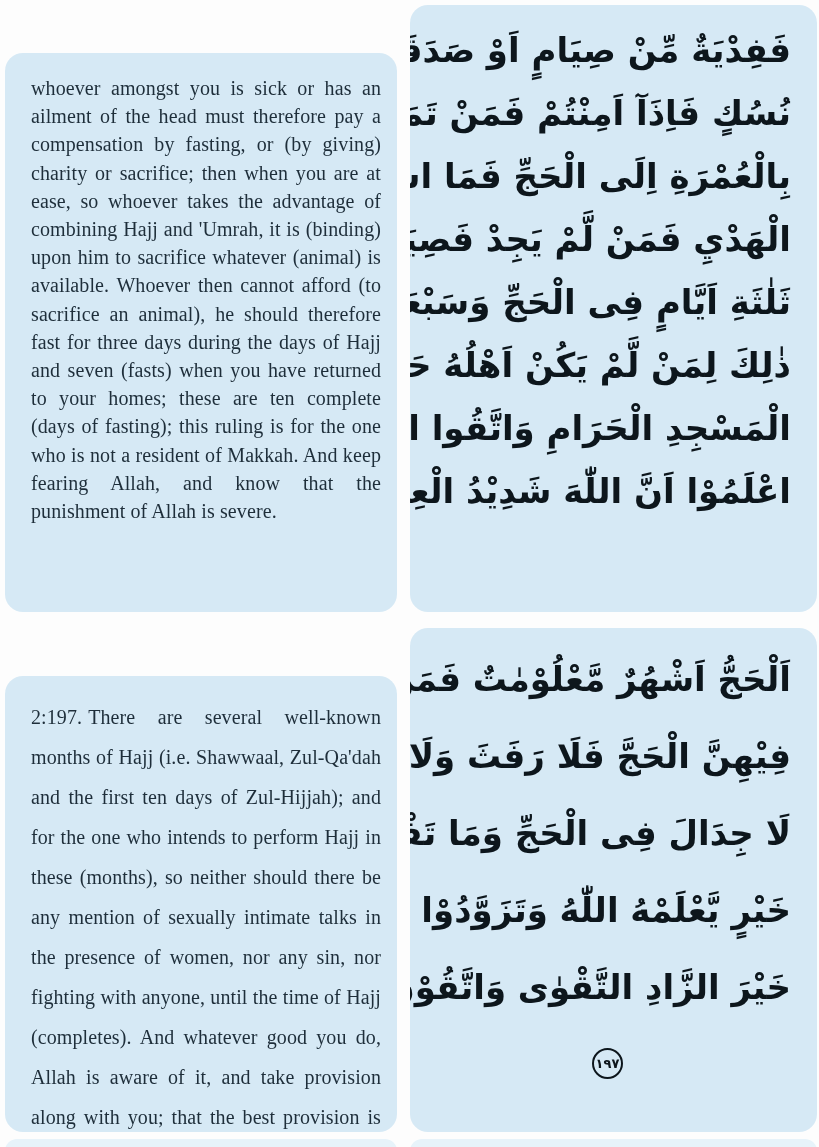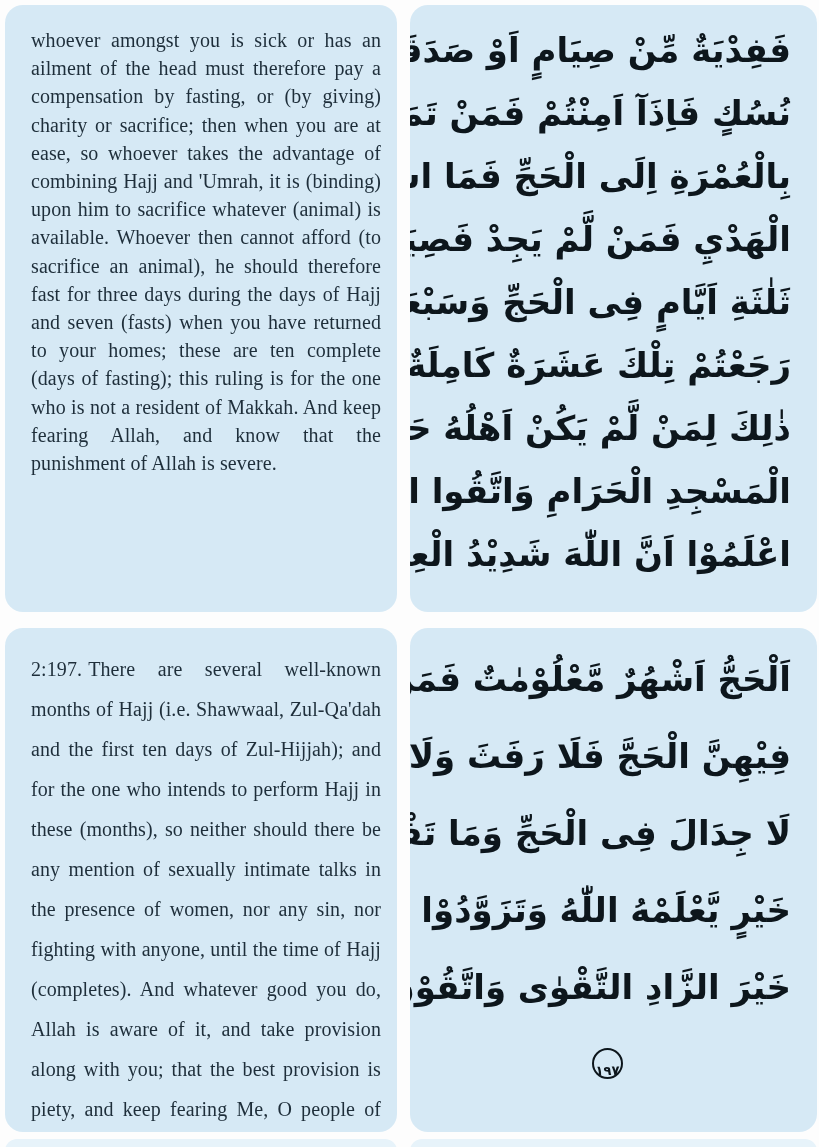--- a/index.html
+++ b/index.html
@@ -25,20 +25,21 @@
   }
   .card {
     background: #d6e9f5;
     border-radius: 18px;
     box-sizing: border-box;
     overflow: hidden;
   }
   
   .card.en {
     padding: 21px 16px 16px 26px;
+    margin-top: 48px;
   }
   .card.en p {
     margin: 0;
     font-family: "Liberation Serif", "DejaVu Serif", serif;
     font-size: 20px;
     line-height: 28.2px;
     color: #1e2e3a;
     text-align: justify;
     letter-spacing: 0.1px;
   }
@@ -67,21 +68,21 @@
   .ar-197 .aline { height: 77px; line-height: 74px; }
   .aline.last {
     text-align: center;
     text-align-last: center;
     white-space: nowrap;
   }
   .ar-196 .aline.last { padding-left: 40px; }
   .verse-marker {
     position: relative;
     display: inline-flex;
-    align-items: flex-end;
+    align-items: center;
     justify-content: center;
     width: 31px;
     height: 31px;
     border: 2.5px solid #0d161c;
     border-radius: 50%;
     vertical-align: middle;
     margin: 0 12px 6px 0;
     box-sizing: border-box;
   }
   .verse-num {
@@ -114,21 +115,20 @@
     <section class="card en">
       <p>whoever amongst you is sick or has an ailment of the head must therefore pay a compensation by fasting, or (by giving) charity or sacrifice; then when you are at ease, so whoever takes the advantage of combining Hajj and 'Umrah, it is (binding) upon him to sacrifice whatever (animal) is available. Whoever then cannot afford (to sacrifice an animal), he should therefore fast for three days during the days of Hajj and seven (fasts) when you have returned to your homes; these are ten complete (days of fasting); this ruling is for the one who is not a resident of Makkah. And keep fearing Allah, and know that the punishment of Allah is severe.</p>
     </section>
 
     <section class="card ar ar-196" dir="rtl" lang="ar">
       <div class="aline">فَفِدْيَةٌ مِّنْ صِيَامٍ اَوْ صَدَقَةٍ اَوْ</div>
       <div class="aline">نُسُكٍ فَاِذَآ اَمِنْتُمْ فَمَنْ تَمَتَّعَ</div>
       <div class="aline">بِالْعُمْرَةِ اِلَى الْحَجِّ فَمَا اسْتَيْسَرَ مِنَ</div>
       <div class="aline">الْهَدْيِ فَمَنْ لَّمْ يَجِدْ فَصِيَامُ</div>
       <div class="aline">ثَلٰثَةِ اَيَّامٍ فِى الْحَجِّ وَسَبْعَةٍ اِذَا</div>
-      <div class="aline">رَجَعْتُمْ تِلْكَ عَشَرَةٌ كَامِلَةٌ</div>
       <div class="aline">ذٰلِكَ لِمَنْ لَّمْ يَكُنْ اَهْلُهُ حَاضِرِى</div>
       <div class="aline">الْمَسْجِدِ الْحَرَامِ وَاتَّقُوا اللّٰهَ وَ</div>
       <div class="aline last">
         <span>اعْلَمُوْا اَنَّ اللّٰهَ شَدِيْدُ الْعِقَابِ</span>
         
       </div>
     </section>
 
     <section class="card en second">
       <p><span class="vref">2:197.</span><span>There are several well-known months of Hajj (i.e. Shawwaal, Zul-Qa'dah and the first ten days of Zul-Hijjah); and for the one who intends to perform Hajj in these (months), so neither should there be any mention of sexually intimate talks in the presence of women, nor any sin, nor fighting with anyone, until the time of Hajj (completes). And whatever good you do, Allah is aware of it, and take provision along with you; that the best provision is piety, and keep fearing Me, O people of understanding.</span></p>

